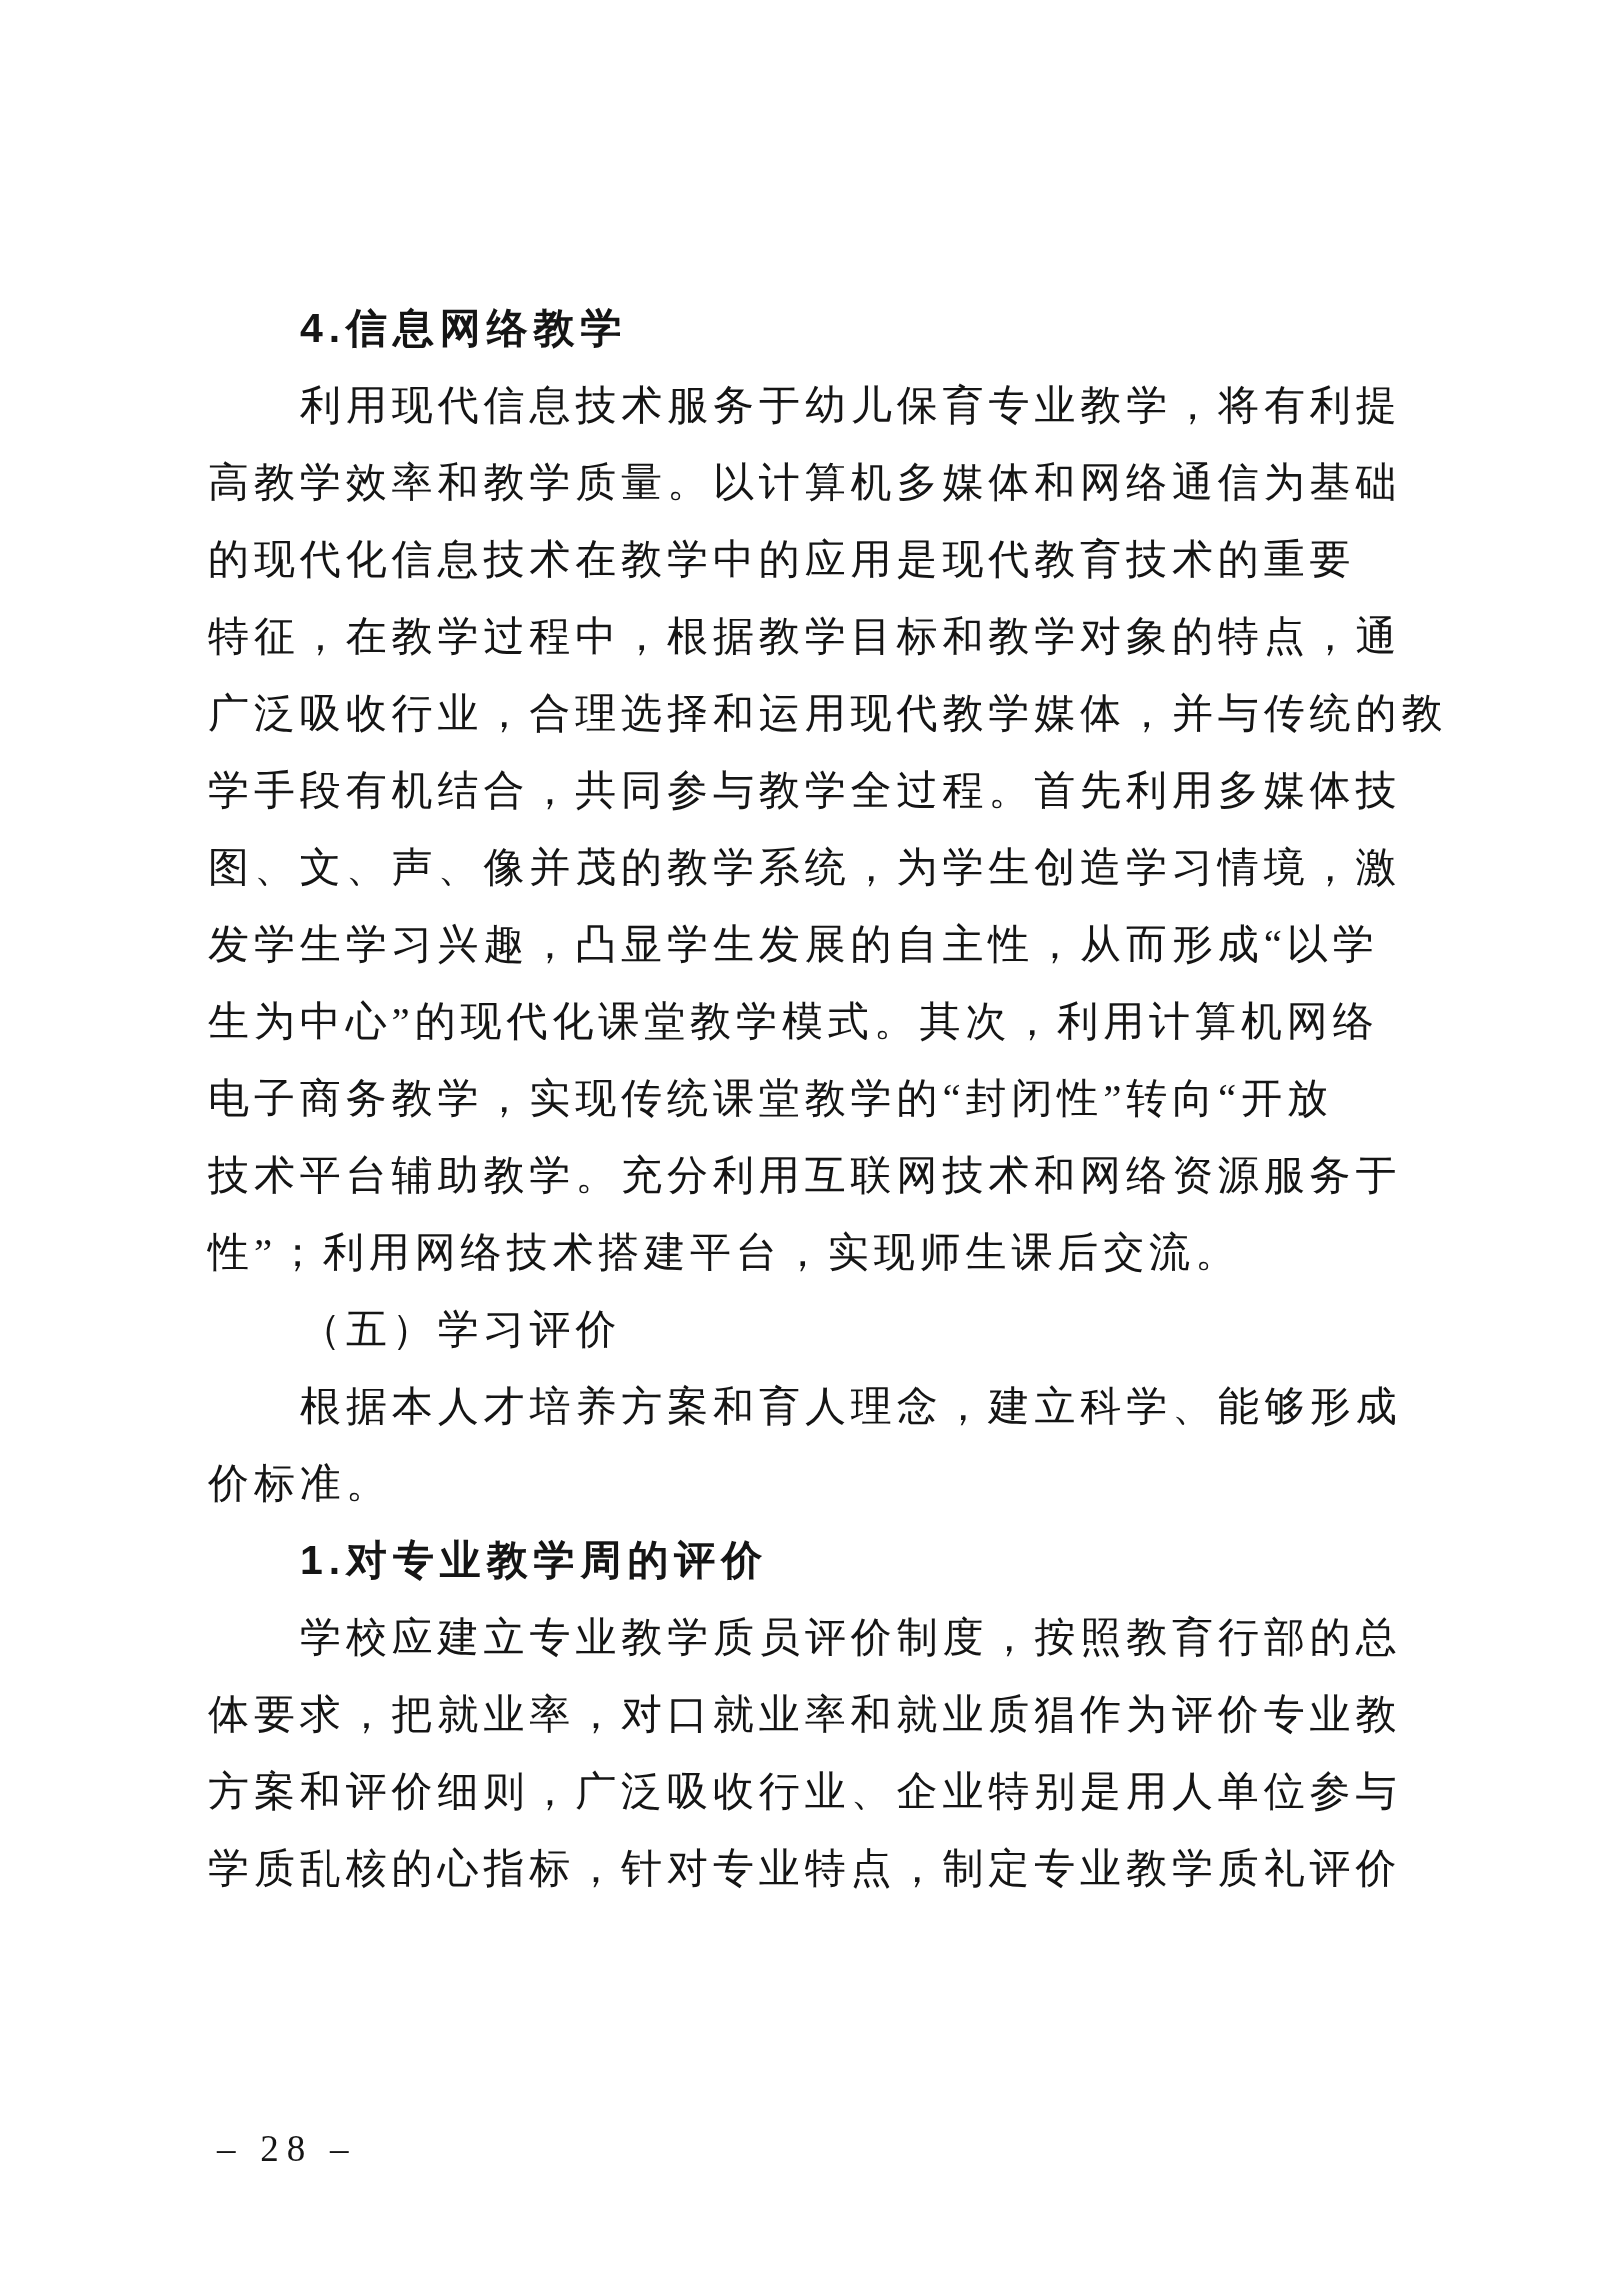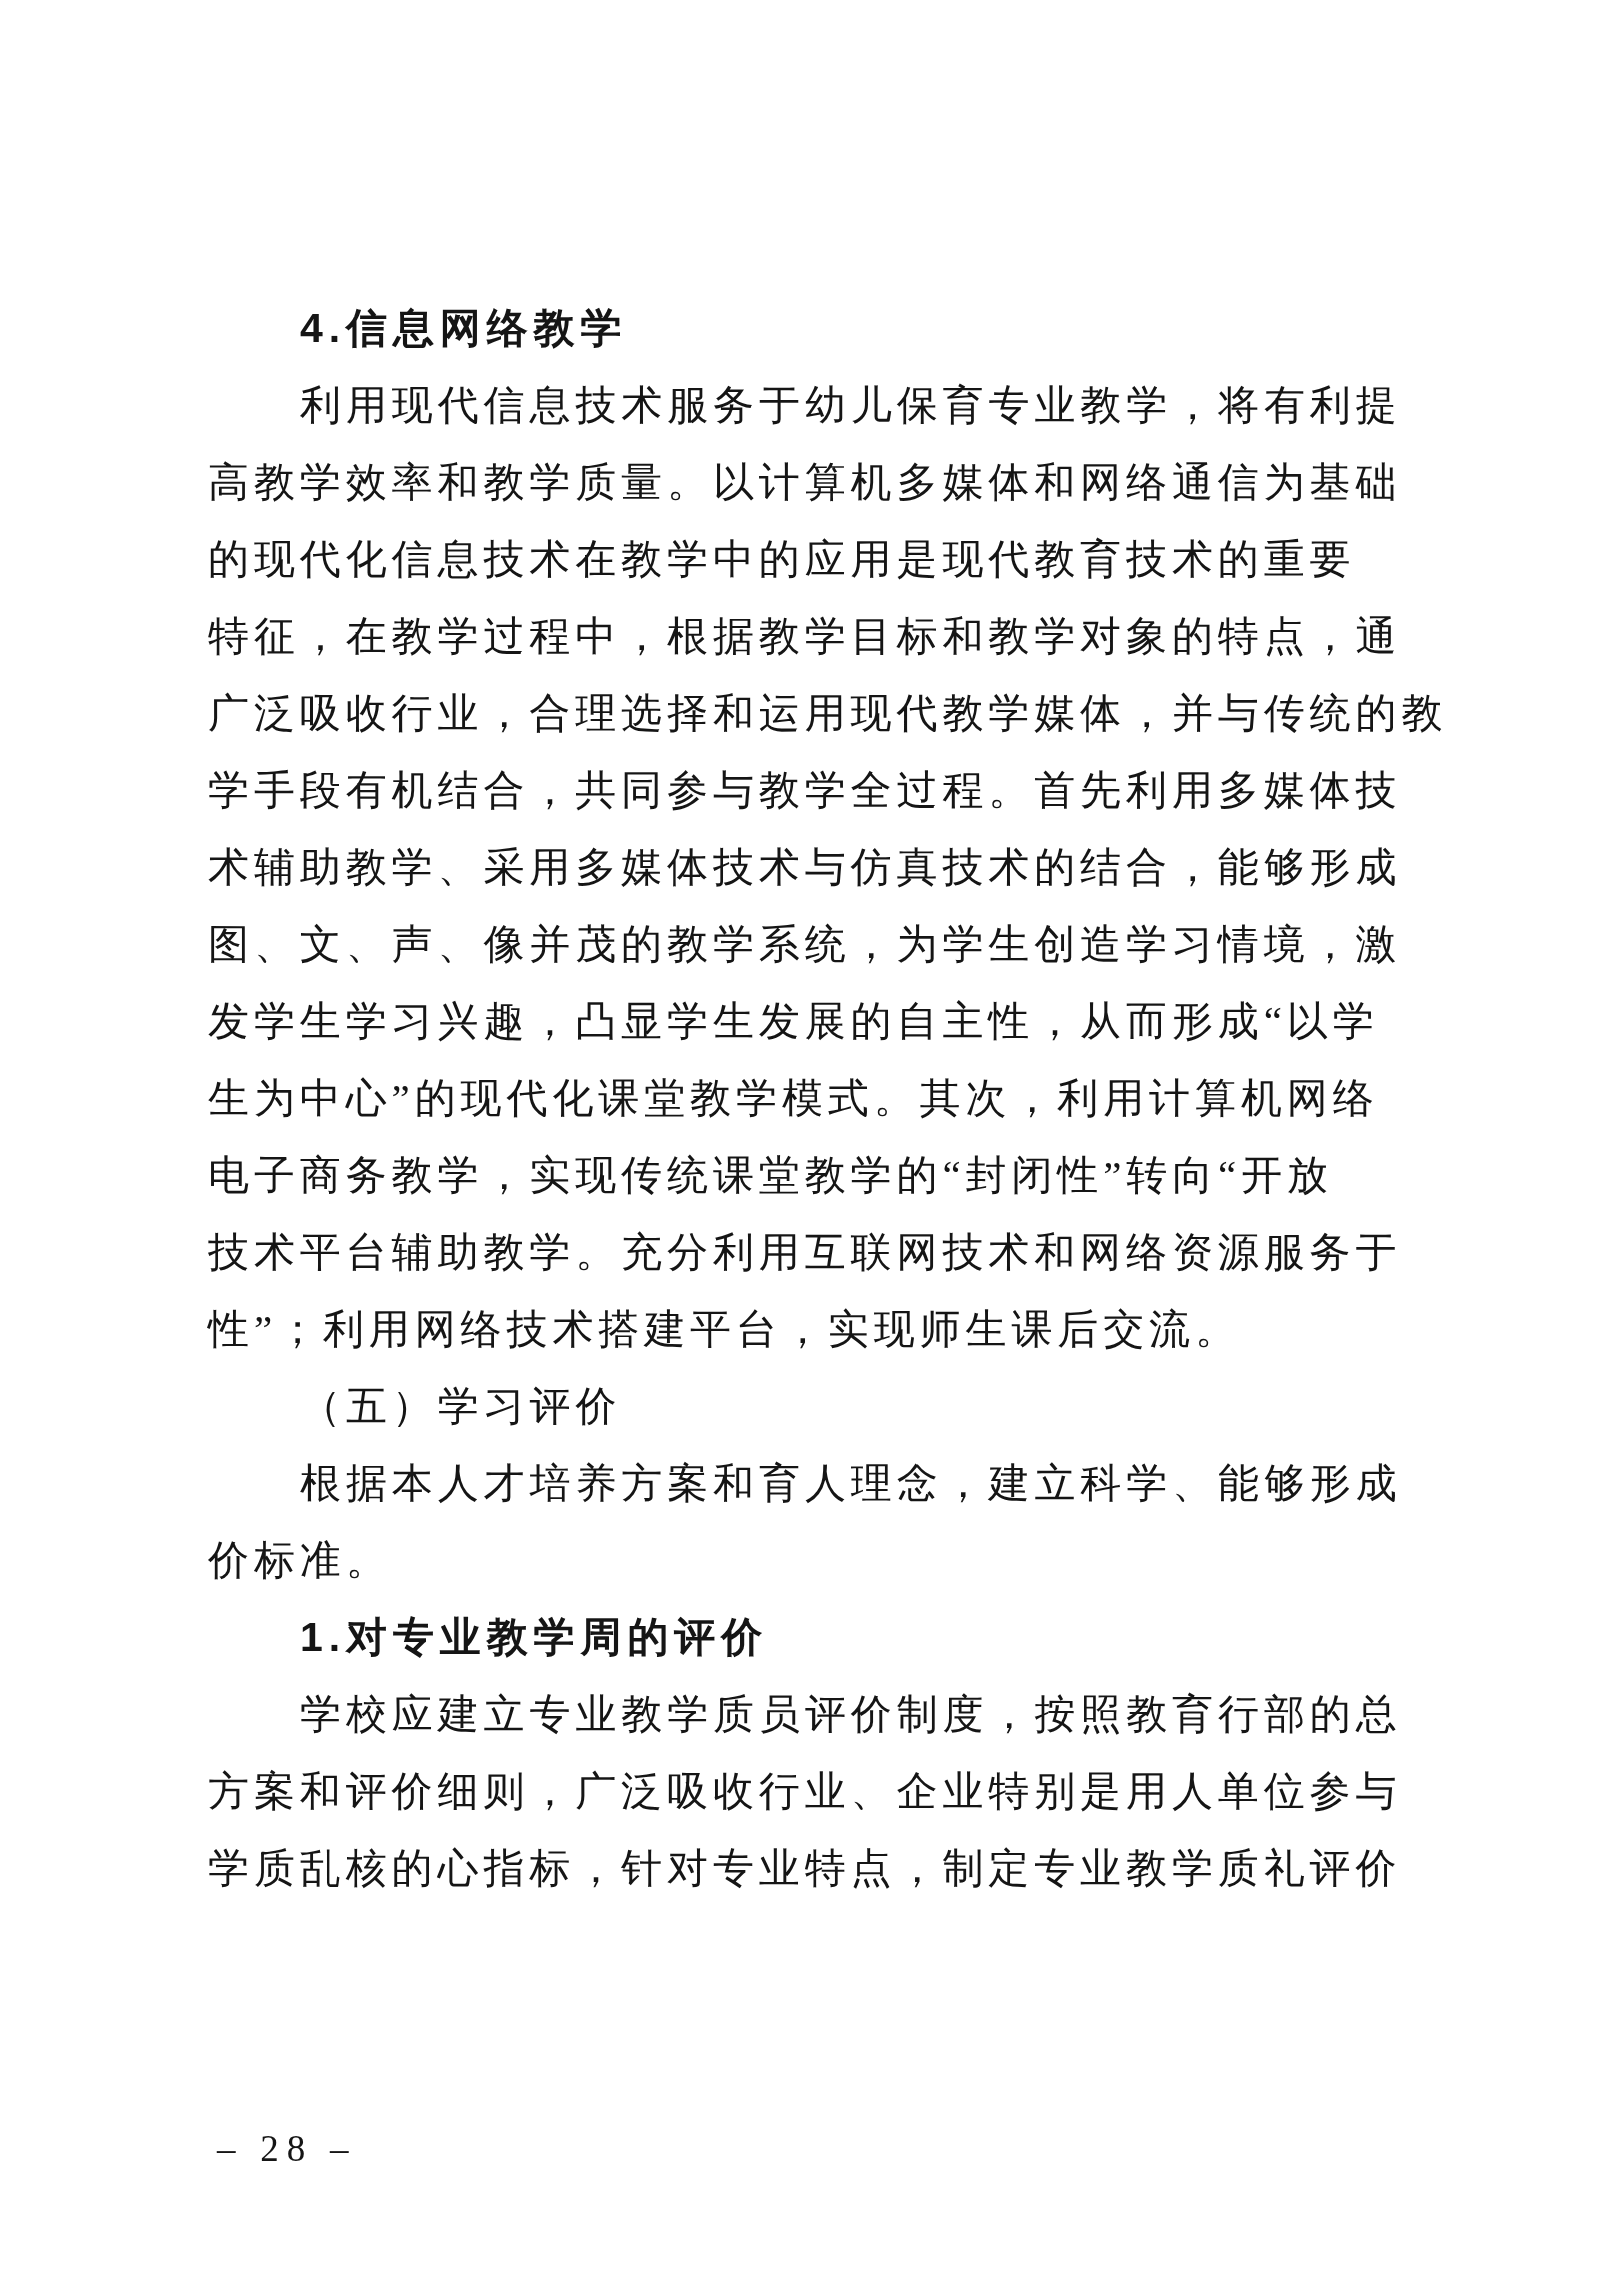--- a/index.html
+++ b/index.html
@@ -61,30 +61,30 @@
 
 <div class="page">
   <div class="content">
       <div class="line heading indent">4.信息网络教学</div>
       <div class="line indent">利用现代信息技术服务于幼儿保育专业教学，将有利提</div>
       <div class="line">高教学效率和教学质量。以计算机多媒体和网络通信为基础</div>
       <div class="line">的现代化信息技术在教学中的应用是现代教育技术的重要</div>
       <div class="line">特征，在教学过程中，根据教学目标和教学对象的特点，通</div>
       <div class="line">广泛吸收行业，合理选择和运用现代教学媒体，并与传统的教</div>
       <div class="line">学手段有机结合，共同参与教学全过程。首先利用多媒体技</div>
-      <div class="line">术辅助教学、采用多媒体技术与仿真技术的结合，能够形成</div>
       <div class="line">图、文、声、像并茂的教学系统，为学生创造学习情境，激</div>
       <div class="line">发学生学习兴趣，凸显学生发展的自主性，从而形成“以学</div>
       <div class="line">生为中心”的现代化课堂教学模式。其次，利用计算机网络</div>
       <div class="line">电子商务教学，实现传统课堂教学的“封闭性”转向“开放</div>
       <div class="line">技术平台辅助教学。充分利用互联网技术和网络资源服务于</div>
       <div class="line">性”；利用网络技术搭建平台，实现师生课后交流。</div>
       <div class="line indent">（五）学习评价</div>
       <div class="line indent">根据本人才培养方案和育人理念，建立科学、能够形成</div>
       <div class="line">价标准。</div>
       <div class="line heading indent">1.对专业教学周的评价</div>
       <div class="line indent">学校应建立专业教学质员评价制度，按照教育行部的总</div>
+      <div class="line">体要求，把就业率，对口就业率和就业质猖作为评价专业教</div>
       <div class="line">方案和评价细则，广泛吸收行业、企业特别是用人单位参与</div>
       <div class="line">学质乱核的心指标，针对专业特点，制定专业教学质礼评价</div>
     </div>
   <div class="page-number">– 28 –</div>
 </div>
 
 
 </body></html>

